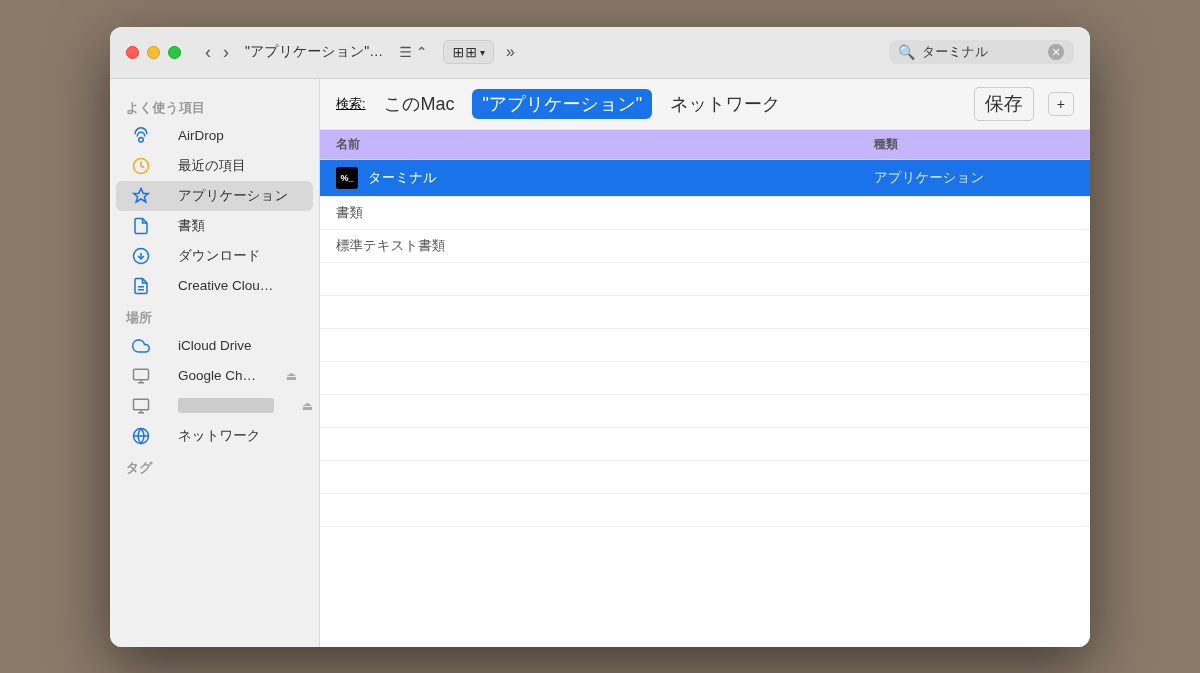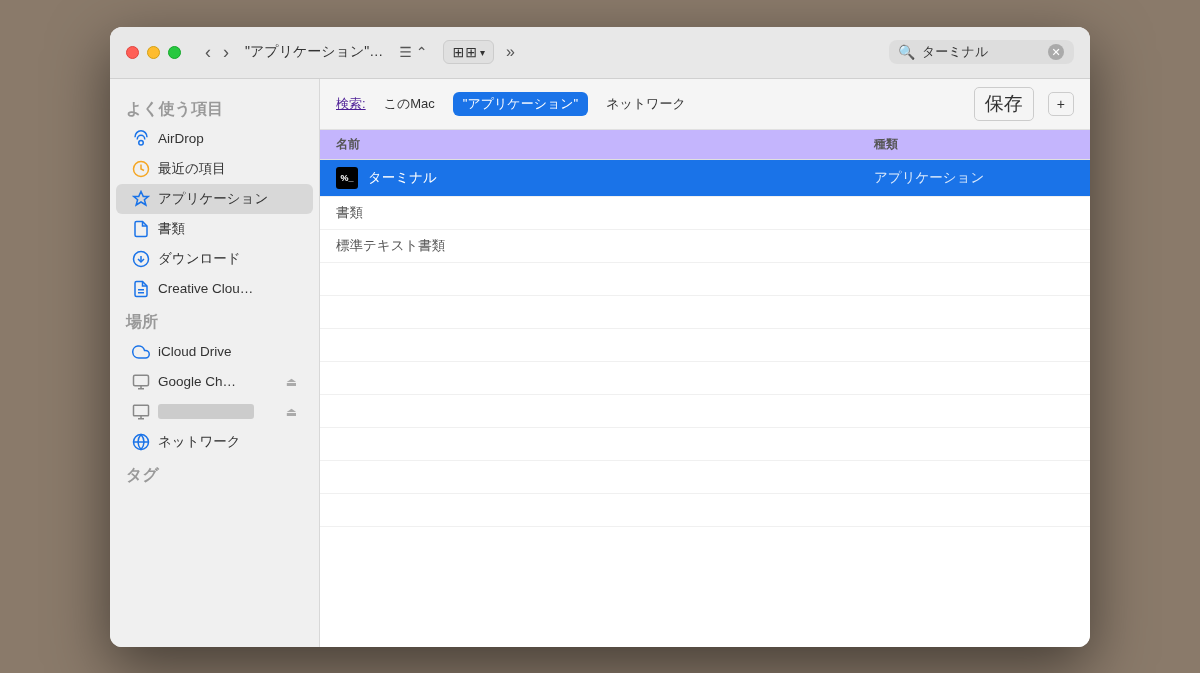--- a/index.html
+++ b/index.html
@@ -156,31 +156,31 @@
     .sidebar {
       width: 210px;
       background: #f0f0f0;
       border-right: 1px solid #d8d8d8;
       padding: 12px 0;
       overflow-y: auto;
       flex-shrink: 0;
     }
 
     .sidebar-section-label {
-      font-size: 16px;
+      font-size: 13px;
       font-weight: 600;
       color: #999;
       padding: 8px 16px 4px 16px;
       text-transform: none;
     }
 
     .sidebar-item {
       display: flex;
       align-items: center;
-      gap: 8px;
+      gap: 28px;
       padding: 6px 16px;
       cursor: pointer;
       border-radius: 6px;
       margin: 0 6px;
       font-size: 13.5px;
       color: #333;
     }
 
     .sidebar-item.active {
       background: #d8d8d8;
@@ -222,29 +222,29 @@
       align-items: center;
       padding: 8px 16px;
       border-bottom: 1px solid #e0e0e0;
       gap: 10px;
       background: #f5f5f5;
       flex-shrink: 0;
     }
 
     .search-label {
       font-size: 13px;
-      color: #4c1d95;
+      color: #000000;
       text-decoration: underline;
     }
 
     .filter-btn {
       background: none;
       border: none;
       cursor: pointer;
-      font-size: 13px;
+      font-size: 18px;
       color: #333;
       padding: 3px 8px;
       border-radius: 5px;
     }
 
     .filter-btn.active {
       background: #1a73e8;
       color: white;
       border-radius: 6px;
       padding: 3px 10px;

